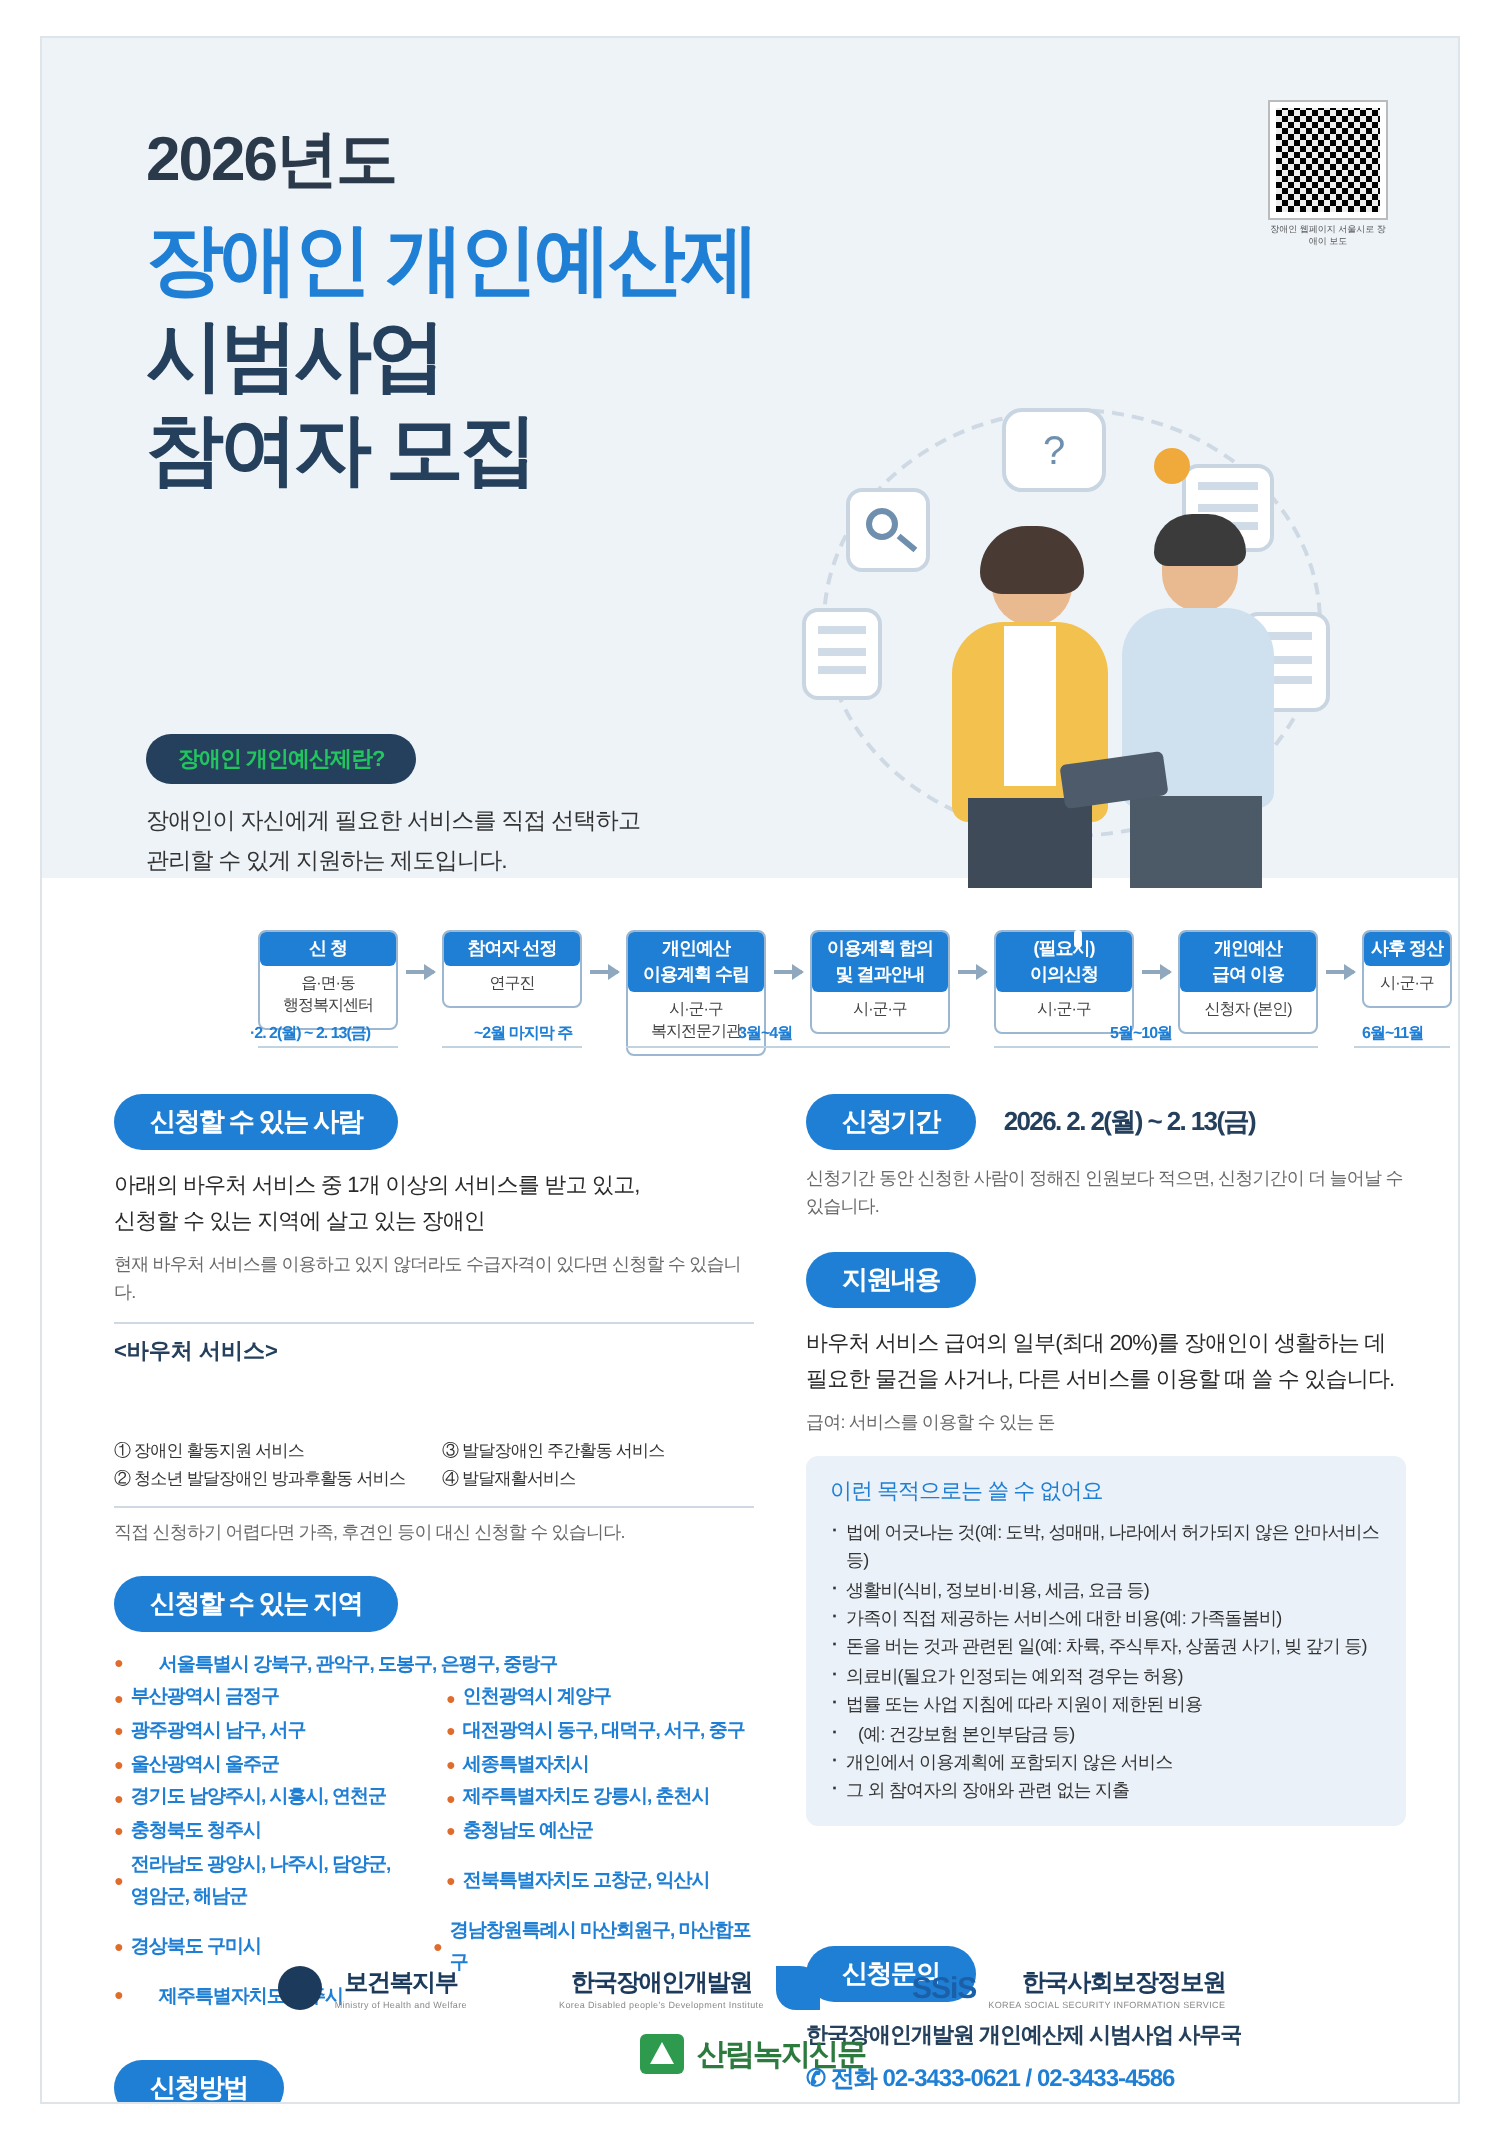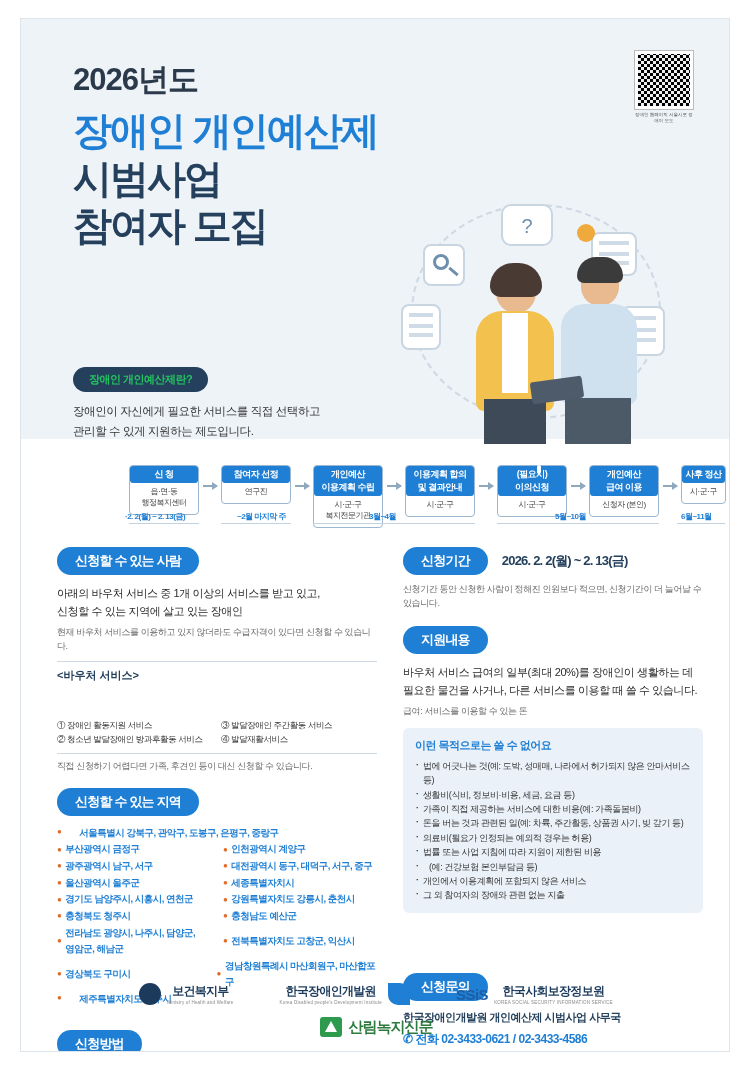--- a/index.html
+++ b/index.html
@@ -100,21 +100,21 @@
   .voucher-grid span{ font-size:8.5px; color:#333; letter-spacing:-0.4px;}
 
   .region-list { margin-top: 9px; }
   .region-row { display:flex; gap:18px; font-size:9.5px; line-height:1.75; letter-spacing:-0.5px;}
   .region-row b { color:#1f7fd4; font-weight:bold; }
   .pin { color:#e06c2b; font-size:8px; }
 
   .panel {
     margin-top: 9px; background:#eaf1f8; border-radius:6px; padding: 10px 12px;
   }
-  .panel .h { font-size: 11px; font-weight:bold; color:#1f7fd4; margin-bottom:6px; letter-spacing:-0.5px;}
+  .panel .h { font-size: 11px; font-weight:normal; color:#1f7fd4; margin-bottom:6px; letter-spacing:-0.5px;}
   .panel ul { list-style:none; }
   .panel li { font-size:9px; color:#333; line-height:1.6; padding-left:8px; position:relative; letter-spacing:-0.4px;}
   .panel li:before{ content:'·'; position:absolute; left:1px; top:-1px; font-weight:bold;}
 
   .contact-box { margin-top:9px; }
   .contact-box .org { font-size:11px; font-weight:bold; color:#24405c; letter-spacing:-0.5px;}
   .contact-box .tel { font-size:12px; font-weight:bold; color:#1f7fd4; margin-top:6px; letter-spacing:-0.5px;}
 
   
   .footer {
@@ -311,21 +311,21 @@
                 <b>세종특별자치시</b>
               </span>
           </div>
           <div class="region-row">
             <span style="display:flex;gap:4px;align-items:center;width:148px;">
                 <span class="pin">●</span>
                 <b>경기도 남양주시, 시흥시, 연천군</b>
               </span>
             <span style="display:flex;gap:4px;align-items:center;">
                 <span class="pin">●</span>
-                <b>강원특별자치도 강릉시, 춘천시</b>
+                <b>제주특별자치도 강릉시, 춘천시</b>
               </span>
           </div>
           <div class="region-row">
             <span style="display:flex;gap:4px;align-items:center;width:148px;">
                 <span class="pin">●</span>
                 <b>충청북도 청주시</b>
               </span>
             <span style="display:flex;gap:4px;align-items:center;">
                 <span class="pin">●</span>
                 <b>충청남도 예산군</b>
@@ -375,21 +375,21 @@
         <div class="sec-body" style="white-space:pre-line;">바우처 서비스 급여의 일부(최대 20%)를 장애인이 생활하는 데
 필요한 물건을 사거나, 다른 서비스를 이용할 때 쓸 수 있습니다.</div>
         <div class="small">급여: 서비스를 이용할 수 있는 돈</div>
 
         <div class="panel">
           <div class="h">이런 목적으로는 쓸 수 없어요</div>
           <ul>
             <li>법에 어긋나는 것(예: 도박, 성매매, 나라에서 허가되지 않은 안마서비스 등)</li>
             <li>생활비(식비, 정보비·비용, 세금, 요금 등)</li>
             <li>가족이 직접 제공하는 서비스에 대한 비용(예: 가족돌봄비)</li>
-            <li>돈을 버는 것과 관련된 일(예: 차륙, 주간활동, 상품권 사기, 빚 갚기 등)</li>
+            <li>돈을 버는 것과 관련된 일(예: 차륙, 주식투자, 상품권 사기, 빚 갚기 등)</li>
             <li>의료비(될요가 인정되는 예외적 경우는 허용)</li>
             <li>법률 또는 사업 지침에 따라 지원이 제한된 비용</li>
             <li style="list-style:none;padding-left:14px;">(예: 건강보험 본인부담금 등)</li>
             <li>개인에서 이용계획에 포함되지 않은 서비스</li>
             <li>그 외 참여자의 장애와 관련 없는 지출</li>
           </ul>
         </div>
 
         <div style="height:60px;"></div>
         <span class="sec-title">신청문의</span>
@@ -415,21 +415,21 @@
         <div class="logo">
           <div class="txt">
             <span class="ko" style="color:#1b3a5c;">한국장애인개발원</span>
             <span class="en">Korea Disabled people's Development Institute</span>
           </div>
           <div class="mark" style="background:#1f7fd4;border-radius:0 10px 0 10px;"></div>
         </div>
         <div class="logo">
           <div style="font-size:15px;font-weight:bold;color:#1b5fa8;letter-spacing:-0.5px;">SSiS</div>
           <div class="txt">
-            <span class="ko" style="color:#1b3a5c;">한국사회보장정보원</span>
+            <span class="ko" style="color:#1b3a5c;text-align:right;">한국사회보장정보원</span>
             <span class="en">KOREA SOCIAL SECURITY INFORMATION SERVICE</span>
           </div>
         </div>
       </div>
       <div class="press">
         <div class="mark"></div>
         <div class="nm">산림녹지신문</div>
       </div>
     </div>
 

